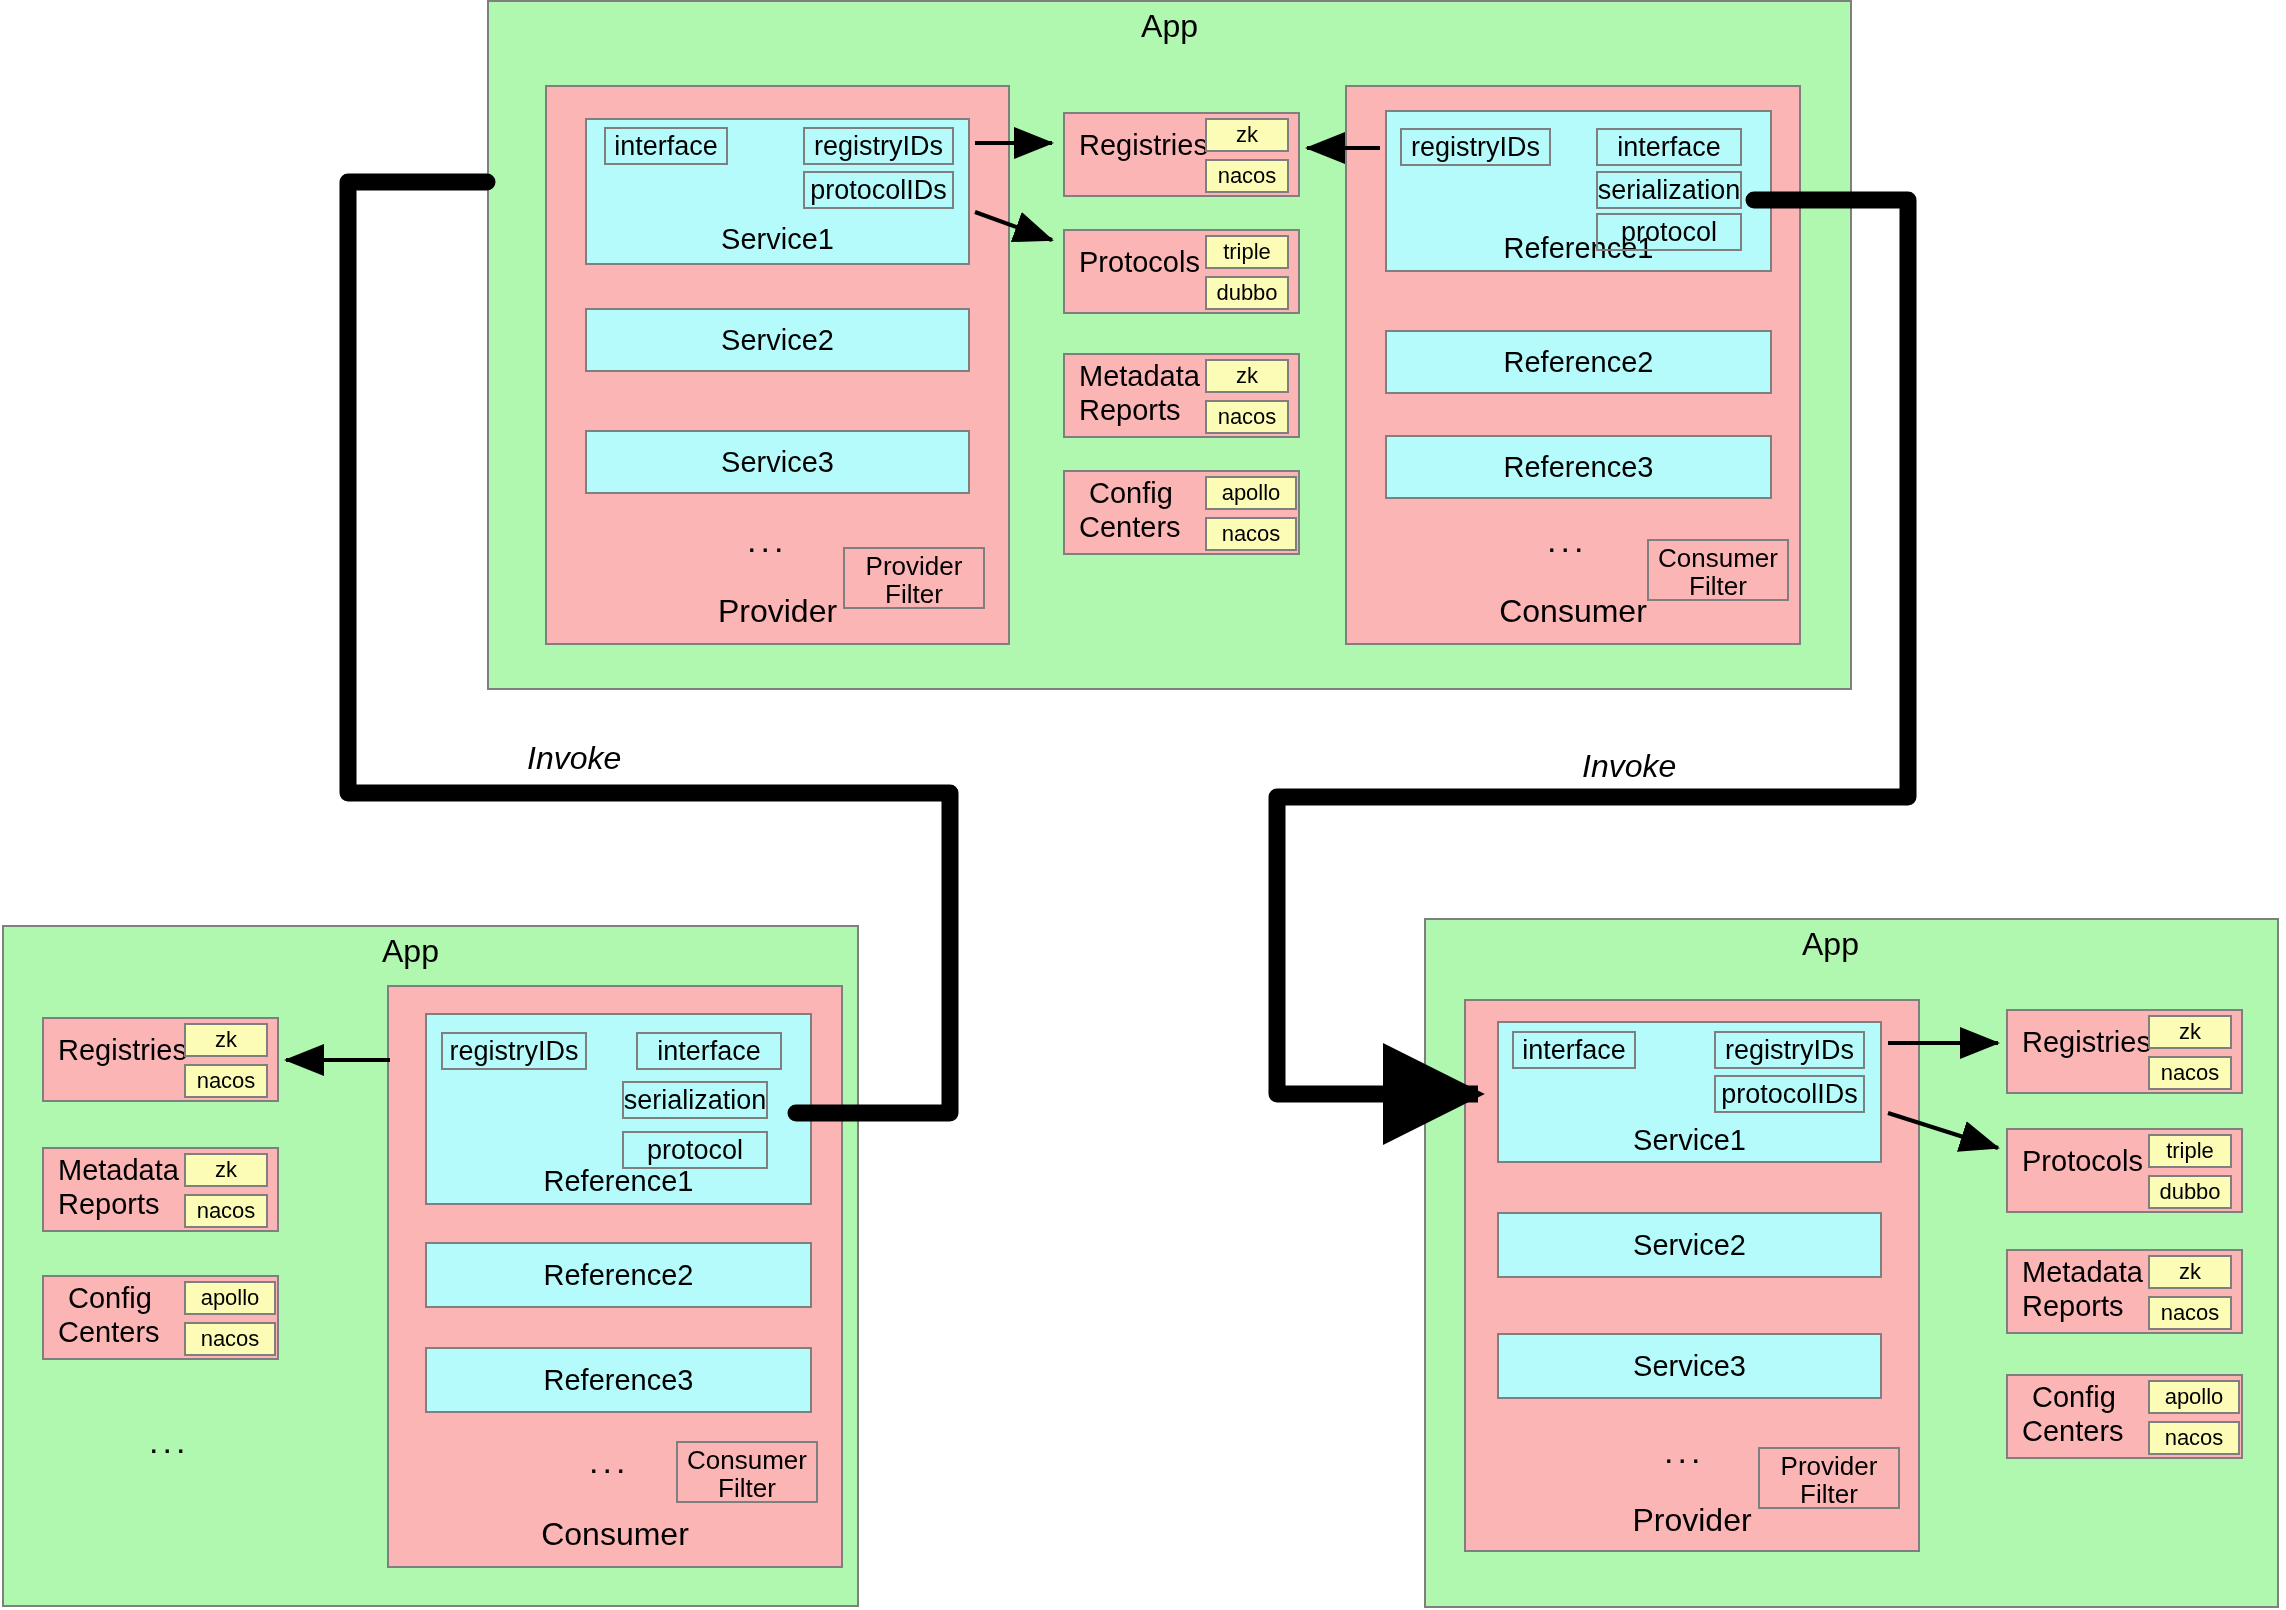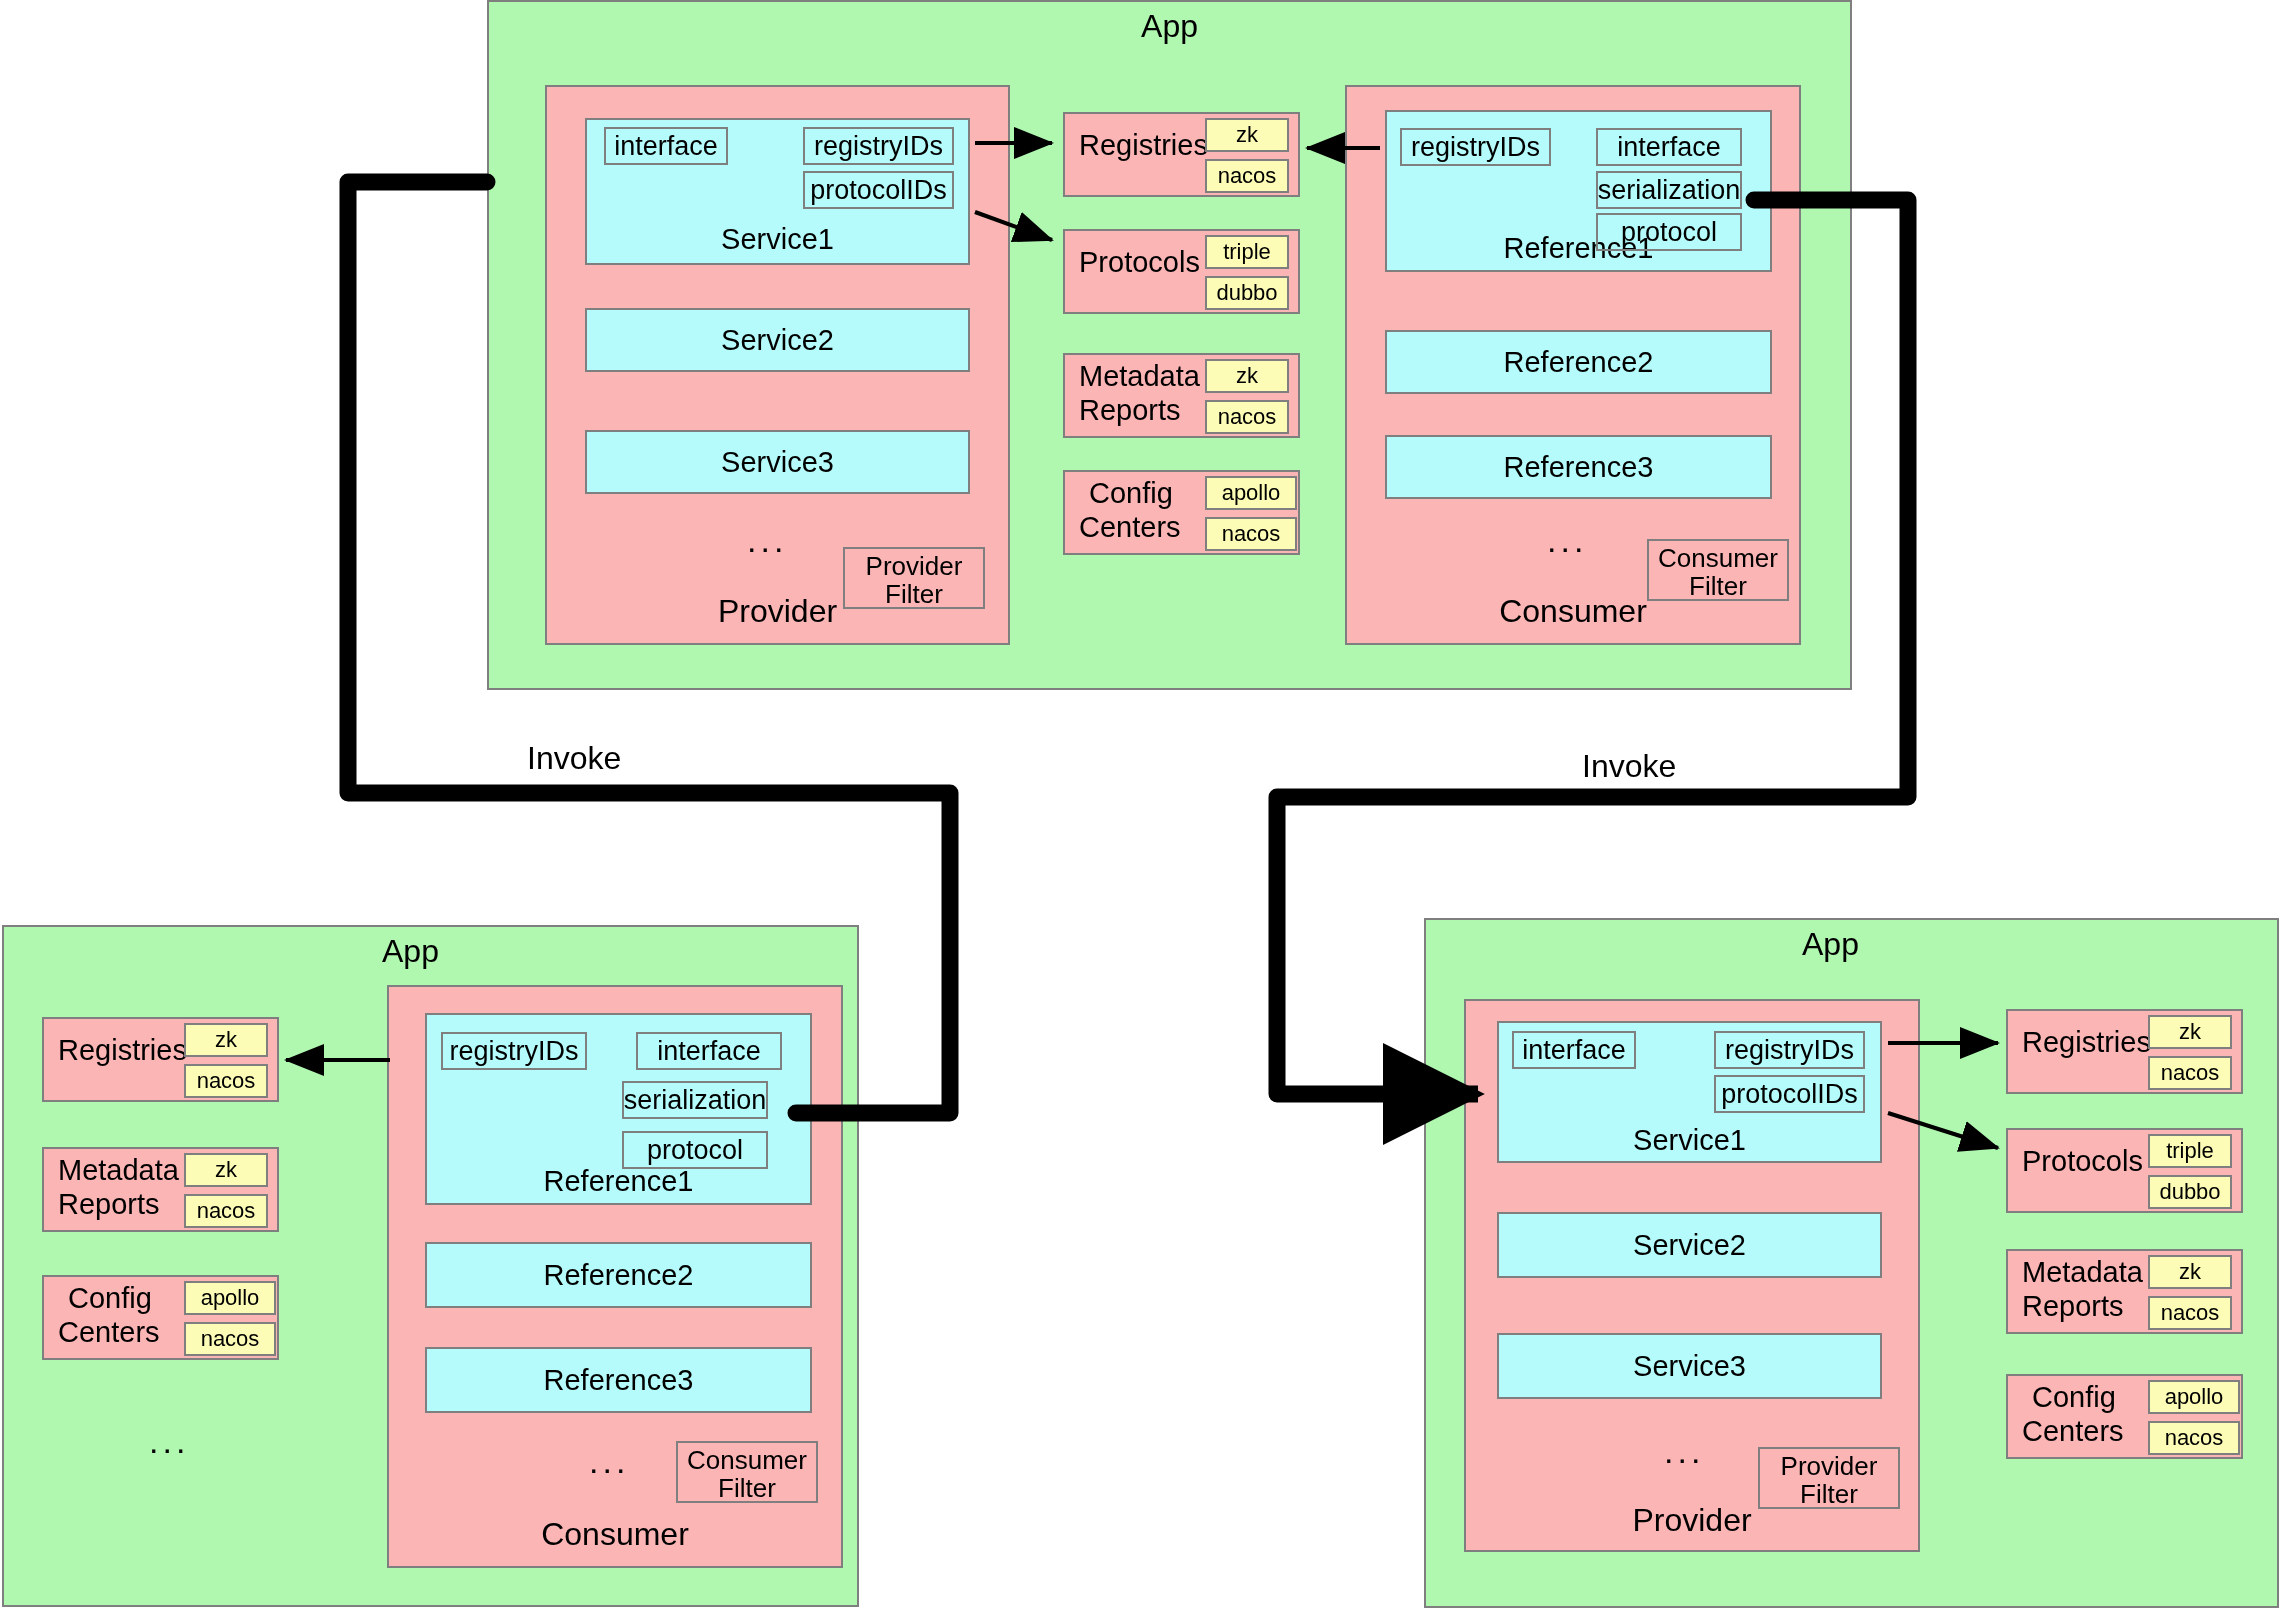--- a/index.html
+++ b/index.html
@@ -19,21 +19,21 @@
   .ctr{left:0;right:0;text-align:center;}
 
   .f-app{font-size:32px;}
   .f-role{font-size:32px;}
   .f-unit{font-size:29px;}
   .f-attr{font-size:27px;}
   .f-side{font-size:29px;}
   .f-val{font-size:22px;}
   .f-filter{font-size:26px;}
   .f-dots{font-size:34px;letter-spacing:4px;}
-  .f-invoke{font-size:32px;}
+  .f-invoke{font-size:32px;font-style:italic;}
 
   .cellcenter{display:flex;align-items:center;justify-content:center;text-align:left;box-sizing:border-box;}
 
   svg.overlay{position:absolute;left:0;top:0;width:2286px;height:1610px;pointer-events:none;}
 </style>
 </head>
 <body>
 
 <div id="stage">
 

